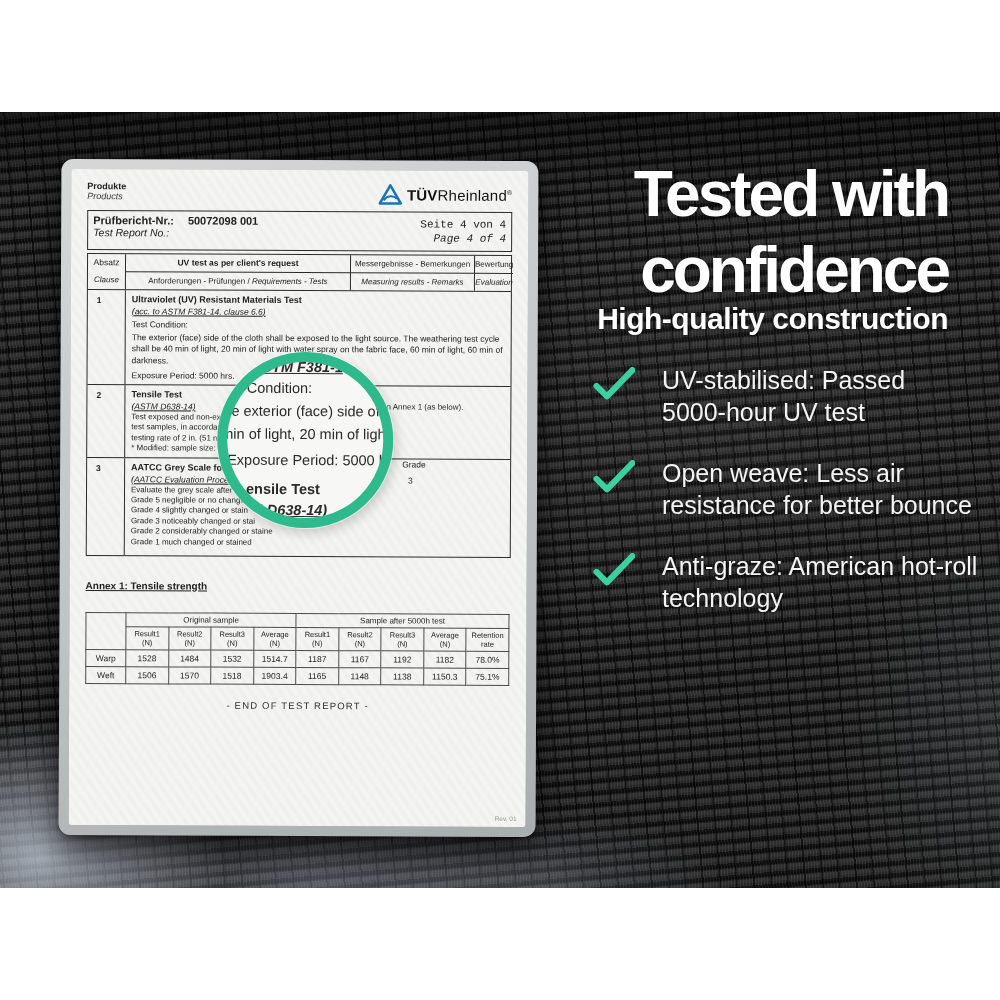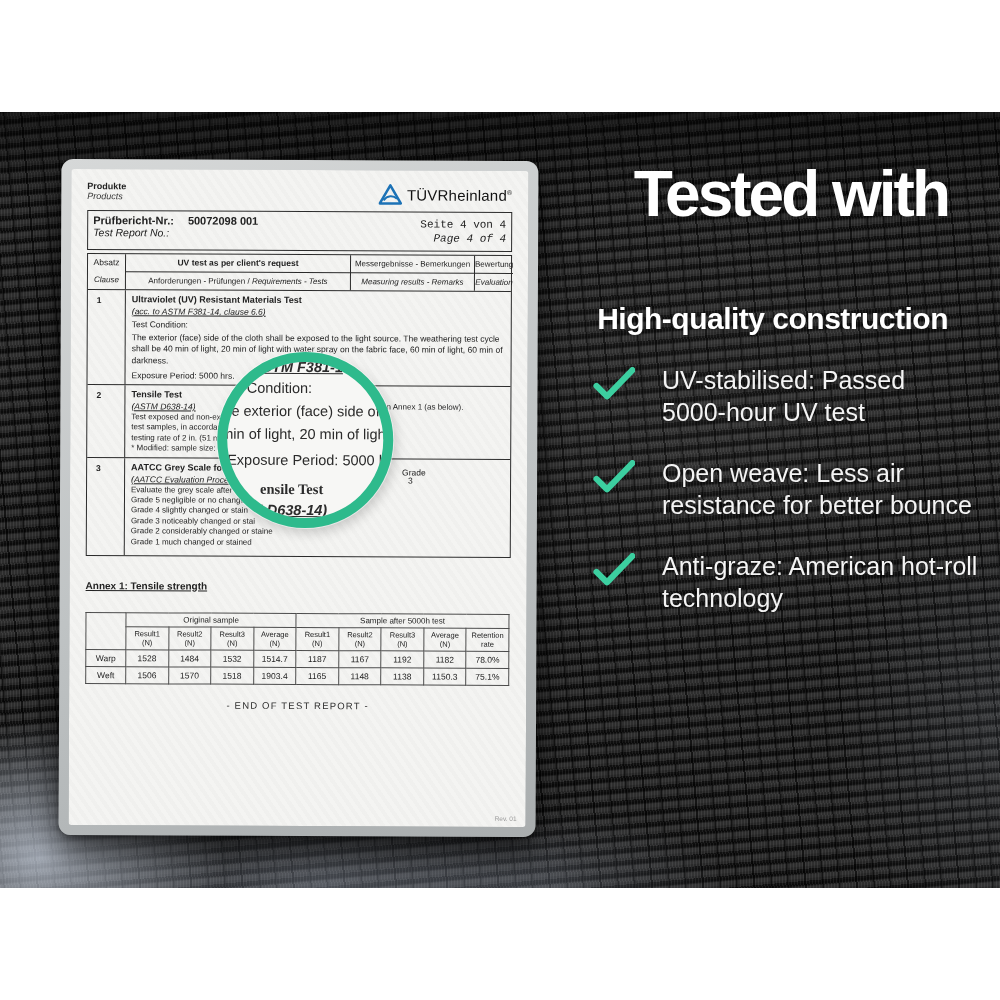--- a/index.html
+++ b/index.html
@@ -31,21 +31,21 @@
     box-shadow:0 14px 34px rgba(0,0,0,0.65), 0 2px 6px rgba(0,0,0,0.4);}
   .paper{position:absolute;inset:10px;background:#f4f4f2;border-radius:3px;
     background-image:repeating-linear-gradient(55deg, rgba(0,0,0,0.015) 0 4px, rgba(255,255,255,0.02) 4px 8px);
     padding:12px 16px 0 16px;box-sizing:border-box;color:#222;}
 
   .doc-top{display:flex;justify-content:space-between;align-items:flex-start;}
   .dept .de{font-weight:bold;font-size:9px;}
   .dept .en{font-style:italic;font-size:9px;color:#333;}
   .logo{display:flex;align-items:center;gap:5px;margin-top:1px;}
   .logo-text{font-size:15px;color:#111;letter-spacing:0.2px;}
-  .logo-text b{font-weight:normal;}
+  .logo-text b{font-weight:bold;}
   .logo-text sup{font-size:7px;}
 
   .report-box{margin-top:6px;border:1.4px solid #2b2b2b;padding:3px 5px 4px 5px;
     display:flex;justify-content:space-between;}
   .rb-left .l1{font-weight:bold;font-size:11px;}
   .rb-left .l1 .num{margin-left:14px;}
   .rb-left .l2{font-style:italic;font-size:10.5px;}
   .rb-right{text-align:right;font-size:11px;line-height:1.3;padding-top:2px;font-family:Liberation Mono, monospace;}
   .rb-right .en{font-style:italic;}
 
@@ -64,21 +64,21 @@
   .crow:last-child{border-bottom:none;}
   .ccell-num{width:38px;border-right:1px solid #2b2b2b;box-sizing:border-box;
     padding:5px 0 0 9px;font-size:8.5px;font-weight:bold;}
   .ccell-body{flex:1;position:relative;padding:4px 6px;box-sizing:border-box;}
   .rt{font-weight:bold;font-size:9px;}
   .rstd{font-style:italic;text-decoration:underline;font-size:8.5px;margin-top:2px;}
   .rline{font-size:8.5px;margin-top:3px;}
   .rpara{font-size:8.5px;line-height:1.38;margin-top:3px;}
   .rsmall{font-size:8px;line-height:1.18;margin-top:1px;}
   .annex-note{position:absolute;left:234px;top:16px;font-size:8px;white-space:nowrap;}
-  .grade-label{position:absolute;left:277px;top:8px;font-size:8.5px;}
+  .grade-label{position:absolute;left:277px;top:0;font-size:8.5px;}
   .grade-value{position:absolute;left:283px;top:16px;font-size:8.5px;}
   .row1{min-height:86px;}
   .row2{min-height:62px;}
   .row3{min-height:97px;}
 
   .annex-title{margin-top:24px;font-weight:bold;font-size:10px;text-decoration:underline;}
   .annex-table{margin-top:21px;border-collapse:collapse;width:424px;table-layout:fixed;}
   .annex-table th,.annex-table td{border:1px solid #4c4c4c;text-align:center;font-weight:normal;padding:0;}
   .annex-table .grp{font-size:8px;height:13px;}
   .annex-table .sub{font-size:7.5px;line-height:1.2;height:22px;}
@@ -91,21 +91,21 @@
   
   .magnifier{position:absolute;left:157px;top:192px;width:156px;height:156px;border-radius:50%;
     border:10px solid #2eba8c;background:#f7f7f5;overflow:hidden;
     box-shadow:0 0 0 1px rgba(255,255,255,0.5), 3px 5px 12px rgba(0,0,0,0.18);}
   .magnifier .ml{position:absolute;white-space:nowrap;font-size:14.5px;color:#2b2b2b;}
   .ml.m1{top:-3px;left:12px;font-style:italic;font-weight:bold;text-decoration:underline;}
   .ml.m2{top:18px;left:4px;}
   .ml.m3{top:41px;left:-4px;}
   .ml.m4{top:64px;left:-6px;}
   .ml.m5{top:90px;left:0px;}
-  .ml.m6{top:119px;left:33px;font-weight:bold;font-family:Liberation Serif, serif;}
+  .ml.m6{top:119px;left:19px;font-weight:bold;}
   .ml.m7{top:140px;left:10px;font-style:italic;font-weight:bold;text-decoration:underline;}
   .ml.m8{top:161px;left:46px;font-weight:bold;}
 
   
   .headline{position:absolute;right:52px;top:44px;text-align:right;color:#ffffff;
     font-size:64px;font-weight:800;letter-spacing:-3px;line-height:76px;
     text-shadow:0 2px 6px rgba(0,0,0,0.45);}
   .subtitle{position:absolute;right:52px;top:190px;text-align:right;color:#ffffff;
     font-size:30px;font-weight:600;letter-spacing:-0.5px;text-shadow:0 1px 4px rgba(0,0,0,0.45);}
   .features{position:absolute;left:593px;top:252px;width:380px;}
@@ -281,20 +281,21 @@
         <div class="ml m4">min of light, 20 min of light</div>
         <div class="ml m5">Exposure Period: 5000 hrs.</div>
         <div class="ml m6">ensile Test</div>
         <div class="ml m7">(TM D638-14)</div>
         <div class="ml m8">d on</div>
       </div>
     </div>
 
     <div class="headline">
       <div>Tested with</div>
+      <div>confidence</div>
     </div>
     <div class="subtitle">High-quality construction</div>
 
     <div class="features">
       <div class="feature">
         <svg class="check" viewBox="0 0 48 40">
           <path d="M4 21 L16 33 L45 3" fill="none" stroke="#3ccfa0" stroke-width="7" stroke-linecap="round" stroke-linejoin="round"></path>
         </svg>
         <div class="ftext">
           <div>UV-stabilised: Passed</div>

